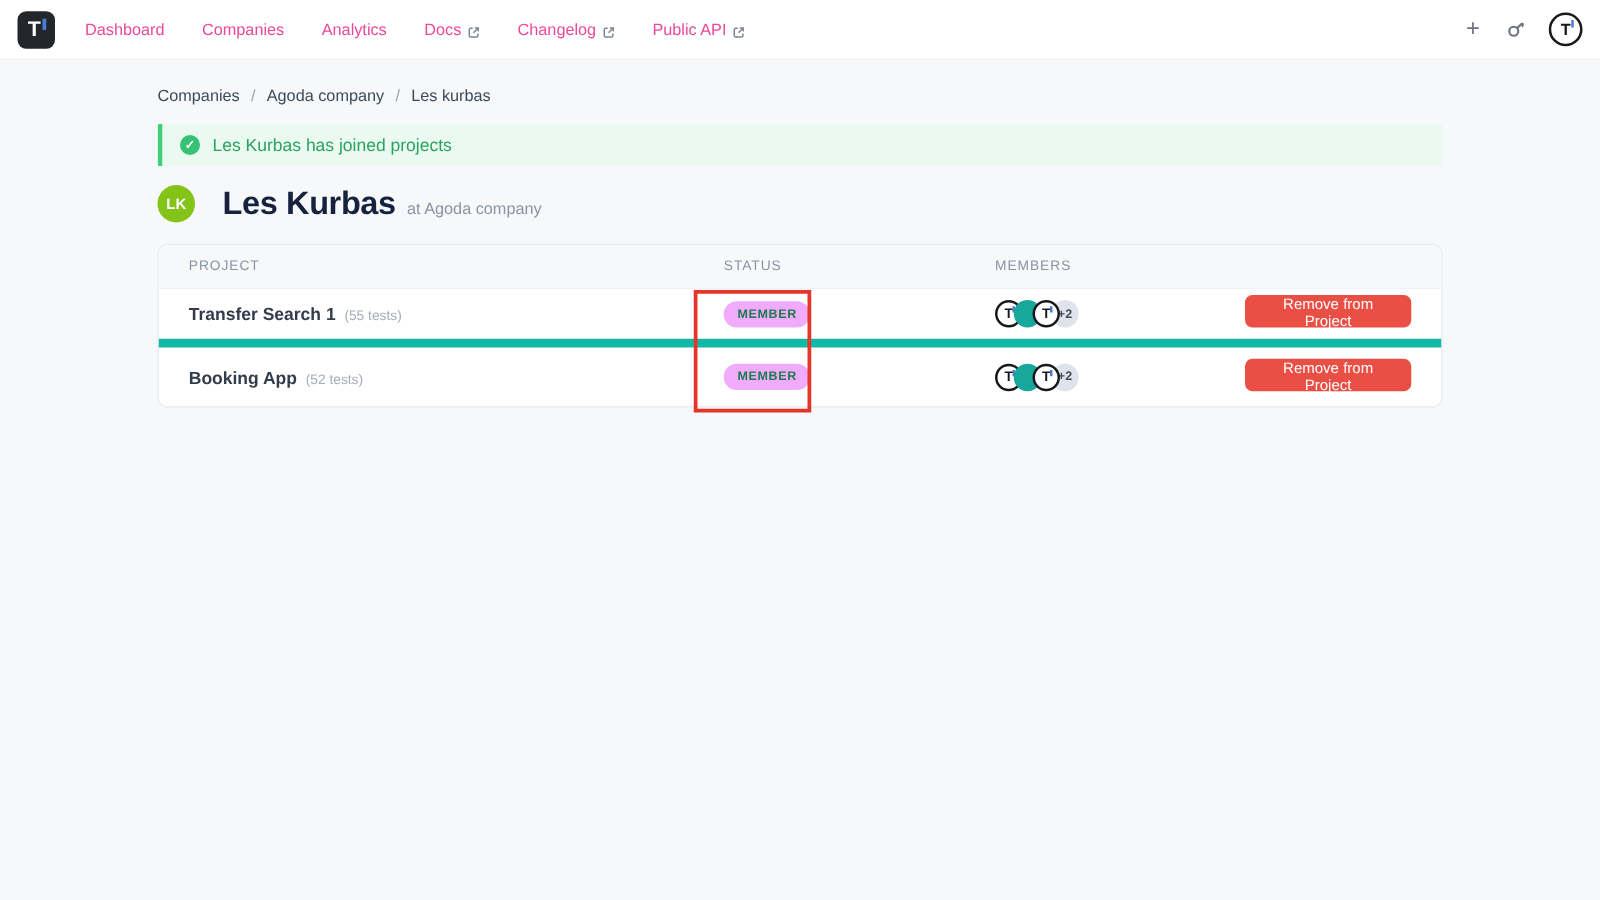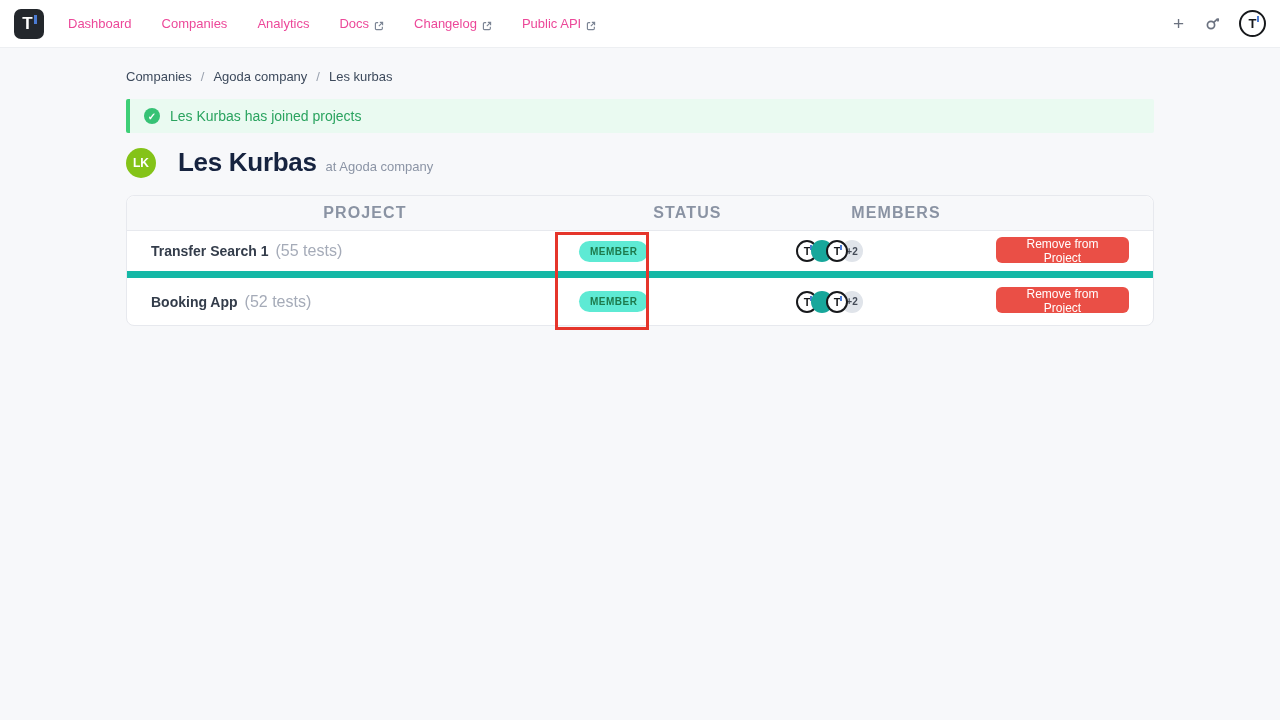--- a/index.html
+++ b/index.html
@@ -104,28 +104,28 @@
   .thead, .trow {
     display:grid;
     grid-template-columns:428px 217px 200px 1fr;
     align-items:center; padding:0 24px;
   }
   .thead {
     height:35px; background:#f7f8fa;
     border-bottom:1px solid #e7e9ee;
     border-radius:8px 8px 0 0;
   }
-  .th { font-size:16px; font-weight:700; letter-spacing:0.07em; color:#8a93a3;text-align:center; }
+  .th { font-size:11px; font-weight:400; letter-spacing:0.07em; color:#8a93a3; }
   .trow { height:47px; border-bottom:7px solid #14b8a6; }
   .trow:last-child { border-bottom:none; }
   .proj-cell { display:flex; align-items:baseline; }
   .proj-name { font-size:14px; font-weight:600; color:#333c4a; cursor:pointer; }
-  .proj-tests { font-size:16px; color:#a5abb8; margin-left:7px; }
+  .proj-tests { font-size:11px; color:#a5abb8; margin-left:7px; }
   .pill {
-    display:inline-block; background:#5eead4; color:#1d7a4c;
+    display:inline-block; background:#f0abfc; color:#1d7a4c;
     font-size:10px; font-weight:700; letter-spacing:0.05em;
     padding:5px 11px; border-radius:999px;
   }
   .avatar-stack { display:flex; align-items:center; }
   .mini { width:22px; height:22px; border-radius:50%; position:relative; flex:0 0 auto; }
   .mini + .mini { margin-left:-7px; }
   .mini.logo {
     background:#fff; border:2px solid #17191c; color:#17191c;
     font-weight:800; font-size:11px;
     display:flex; align-items:center; justify-content:center;

